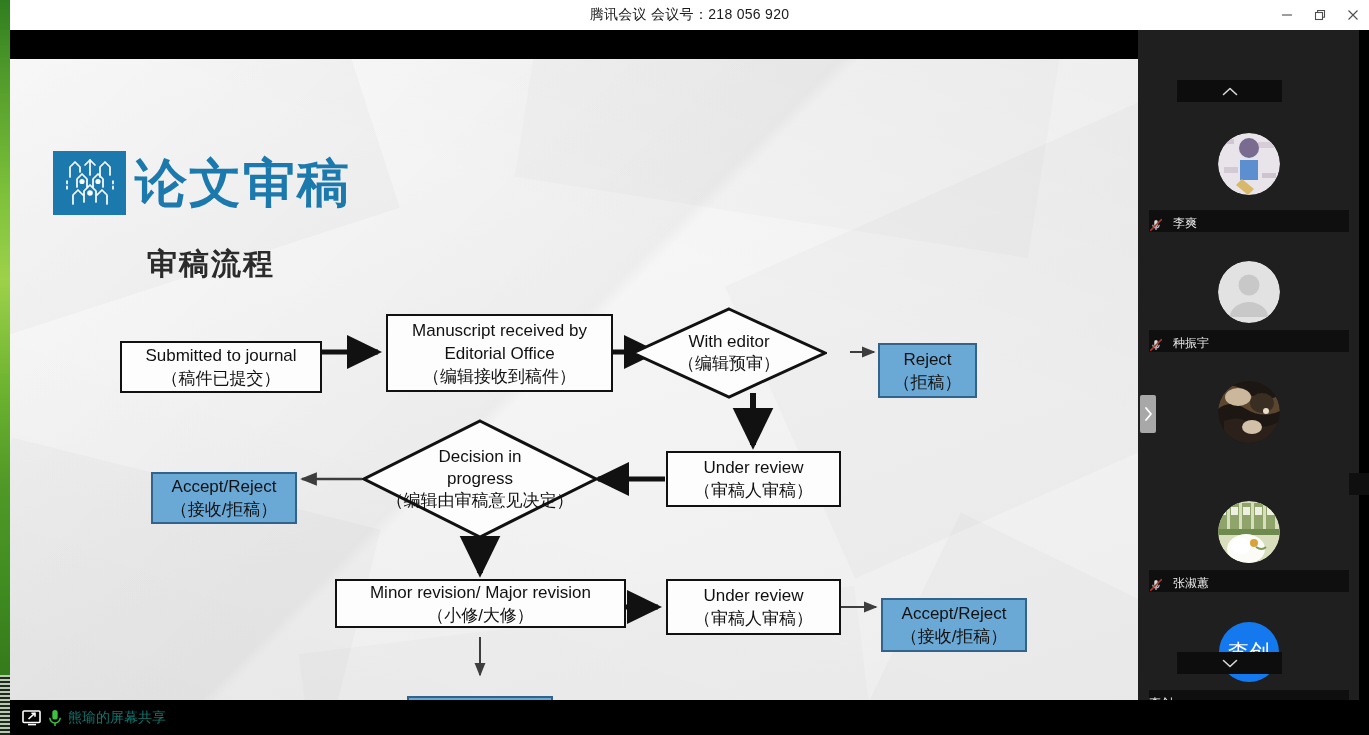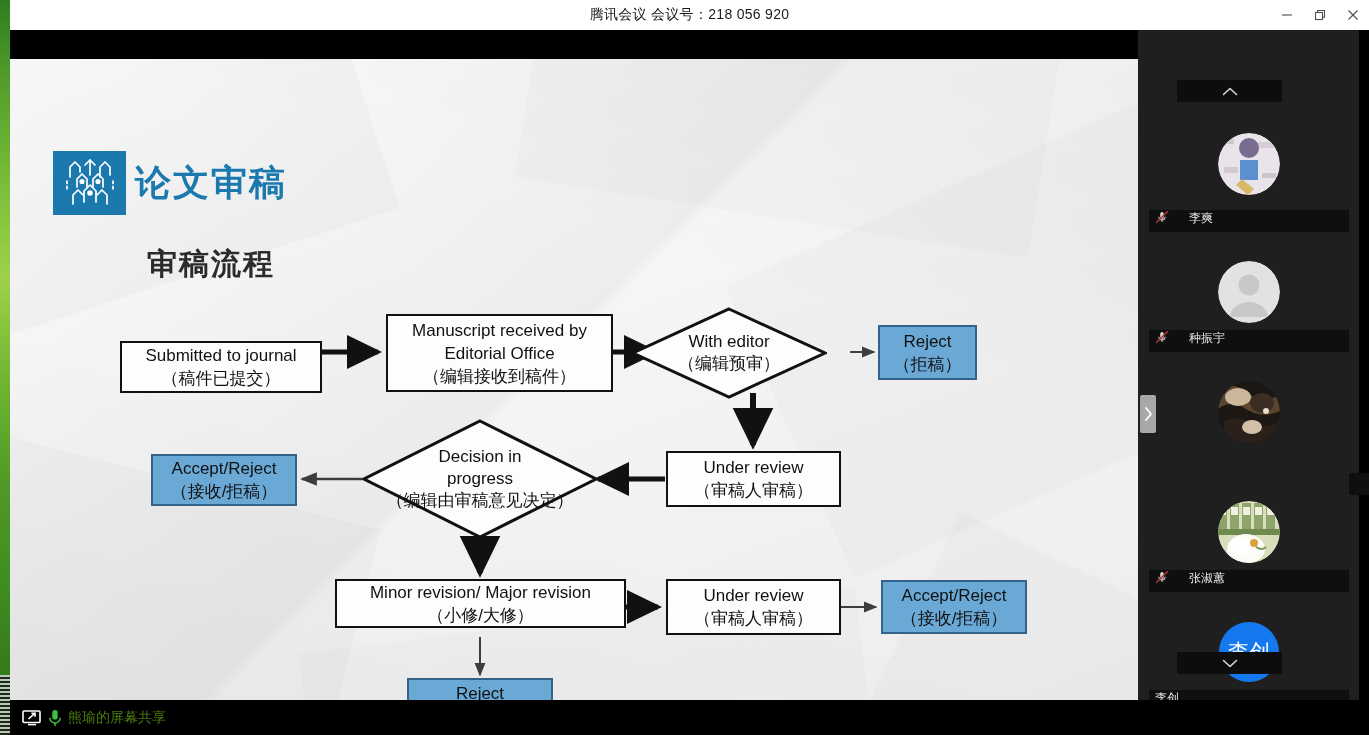--- a/index.html
+++ b/index.html
@@ -60,39 +60,39 @@
   .f4{left:-40px;top:420px;width:380px;height:300px;transform:rotate(14deg);background:rgba(0,0,0,.018);}
   .f5{left:300px;top:560px;width:560px;height:220px;transform:rotate(-7deg);background:rgba(0,0,0,.015);}
   .f6{left:880px;top:520px;width:360px;height:240px;transform:rotate(26deg);background:rgba(0,0,0,.02);}
 
   
   .logo-box{
     position:absolute;left:43px;top:92px;width:73px;height:64px;background:#1b79ad;
     display:flex;align-items:center;justify-content:center;
   }
   .slide-title{
-    position:absolute;left:125px;top:96px;font-size:36px;font-weight:bold;color:#1b79ad;
+    position:absolute;left:125px;top:96px;font-size:52px;font-weight:bold;color:#1b79ad;
     letter-spacing:2px;line-height:56px;
   }
   .slide-subtitle{
     position:absolute;left:137px;top:185px;font-size:30px;font-weight:bold;color:#2b2b2b;
     letter-spacing:2px;
   }
 
   
   .flow{position:absolute;left:0;top:0;width:1136px;height:671px;}
   .node{
     position:absolute;box-sizing:border-box;display:flex;flex-direction:column;
     align-items:center;justify-content:center;text-align:center;color:#111;
     font-size:17px;line-height:23px;
   }
   .node .en{white-space:nowrap;}
   .node .zh{white-space:nowrap;}
   .rect{border:2px solid #111;background:#fdfdfd;}
-  .rect.blue{background:#6aa9d6;border:2px solid #33628a;}
+  .rect.blue{background:#6aa9d6;border:2px solid #33628a;margin-top:18px;}
   .diamond-wrap{position:absolute;}
   .diamond-wrap svg{position:absolute;left:0;top:0;}
   .diamond-label{
     position:absolute;left:0;top:0;width:100%;height:100%;
     display:flex;flex-direction:column;align-items:center;justify-content:center;
     text-align:center;font-size:17px;line-height:22px;color:#111;
   }
   .flow-svg{position:absolute;left:0;top:0;width:1136px;height:671px;pointer-events:none;}
 
   
@@ -109,37 +109,37 @@
     position:absolute;left:11px;width:200px;height:120px;background:#1f1f1f;
     display:flex;align-items:center;justify-content:center;
   }
   .avatar{width:62px;height:62px;border-radius:50%;overflow:hidden;display:block;}
   .avatar.blue{
     background:#1479ef;display:flex;align-items:center;justify-content:center;
     width:60px;height:60px;color:#fff;font-size:21px;
   }
   .namebar{
     position:absolute;left:11px;width:200px;height:22px;background:#0f0f0f;
-    display:flex;align-items:flex-start;gap:20px;padding-left:6px;box-sizing:border-box;
+    display:flex;align-items:flex-end;gap:10px;padding-left:0;box-sizing:border-box;
   }
   .namebar .nm{color:#e8e8e8;font-size:12px;white-space:nowrap;overflow:hidden;}
   .mic-muted{width:14px;height:14px;flex:0 0 14px;}
 
   
   .collapse-tab{
     position:absolute;left:1130px;top:365px;width:16px;height:38px;background:#a8a8a8;
     border-radius:2px;display:flex;align-items:center;justify-content:center;z-index:12;
   }
 
   
   .statusbar{
     position:absolute;left:10px;bottom:0;width:1359px;height:35px;background:#000000;
     display:flex;align-items:center;gap:6px;padding-left:12px;box-sizing:border-box;z-index:25;
   }
-  .statusbar .share-text{color:#4d7c0f;font-size:14px;white-space:nowrap;}
+  .statusbar .share-text{color:#0f766e;font-size:14px;white-space:nowrap;}
   .icon-share{width:20px;height:17px;}
   .icon-mic{width:14px;height:18px;}
 </style>
 </head>
 <body>
 
 <div id="app">
 
   <div class="desktop-strip"></div>
   <div class="taskbar-bits"></div>

